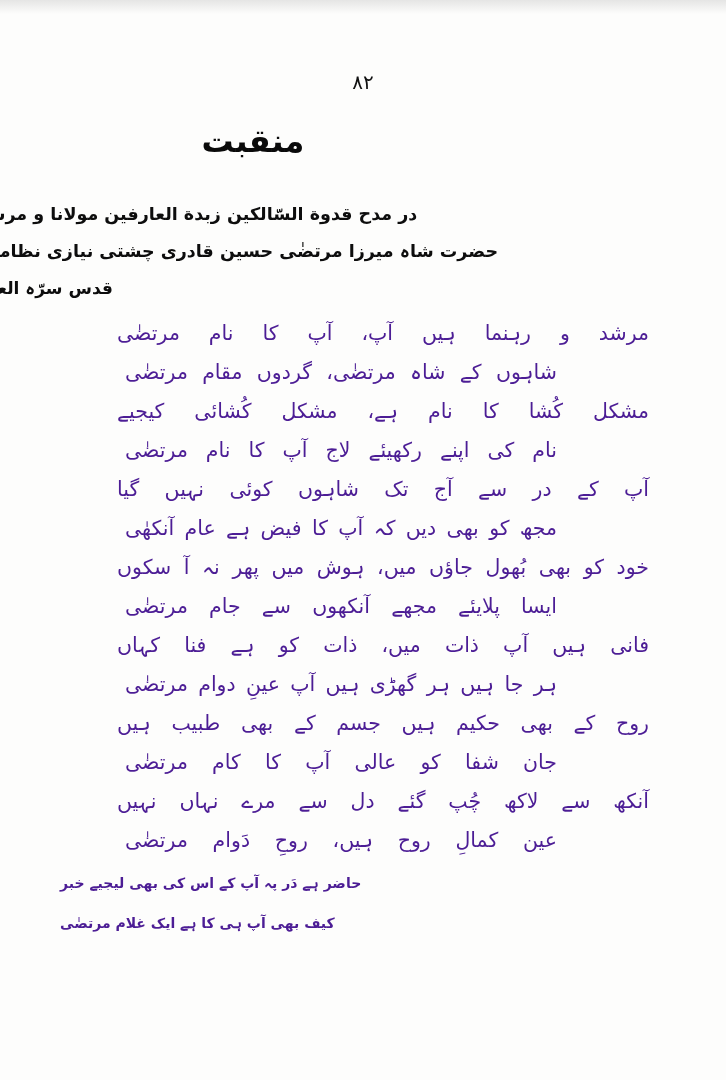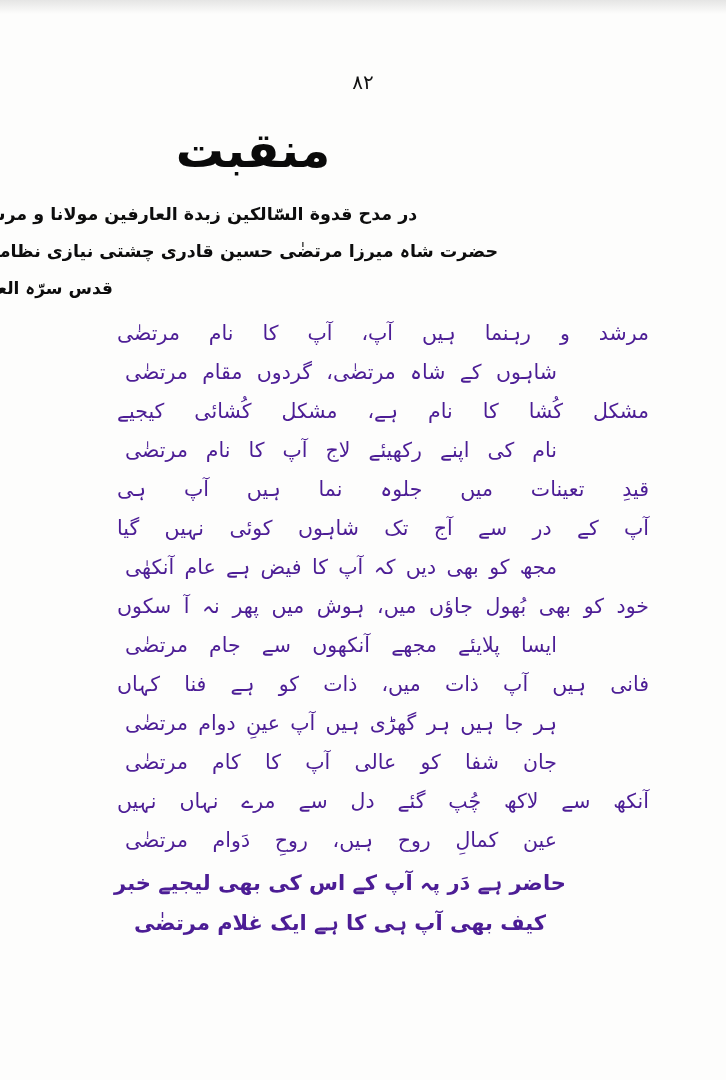--- a/index.html
+++ b/index.html
@@ -44,21 +44,21 @@
     position: absolute;
     top: 122px;
     left: 0;
     width: 100%;
     text-align: center;
     transform: translateX(-55px); 
   }
   .poem-title-inner {
     display: inline-block;
     transform: translateX(-55px);
-    font-size: 48px;
+    font-size: 32px;
     font-weight: bold;
     color: #0a0a0a;
   }
   .dedication {
     position: absolute;
     top: 196px;
     left: 0;
     width: 100%;
     text-align: left;
     font-weight: bold;
@@ -100,23 +100,23 @@
   .misra-b {
     width: 432px;
     margin-left: auto;
     margin-right: 98px;
     text-align: justify;
     text-align-last: justify;
     white-space: normal;
   }
   
   .final-line {
-    text-align: center;
+    text-align: left;
     width: 100%;
-    font-size: 21px;
+    font-size: 14px;
     font-weight: bold;
     line-height: 38px;
     margin-bottom: 2px;
     transform: translateX(-35px);
   }
 </style>
 </head>
 <body>
 
 <div class="page-inner">
@@ -133,27 +133,27 @@
     <div class="ded-line ded-1">در مدح قدوة السّالکین زبدة العارفین مولانا و مرشدنا</div>
     <div class="ded-line ded-2">حضرت شاہ میرزا مرتضٰی حسین قادری چشتی نیازی نظامی</div>
     <div class="ded-line ded-3">قدس سرّہ العزیز</div>
   </div>
 
   <div class="verses">
     <div class="verse-line misra-a">مرشد و رہنما ہیں آپ، آپ کا نام مرتضٰی</div>
     <div class="verse-line misra-b">شاہوں کے شاہ مرتضٰی، گردوں مقام مرتضٰی</div>
     <div class="verse-line misra-a">مشکل کُشا کا نام ہے، مشکل کُشائی کیجیے</div>
     <div class="verse-line misra-b">نام کی اپنے رکھیئے لاج آپ کا نام مرتضٰی</div>
-    <div class="verse-line misra-a">قیدِ تعینات میں جلوہ نما ہیں آپ ہی</div>
     <div class="verse-line misra-a">آپ کے در سے آج تک شاہوں کوئی نہیں گیا</div>
     <div class="verse-line misra-b">مجھ کو بھی دیں کہ آپ کا فیض ہے عام آنکھٰی</div>
     <div class="verse-line misra-a">خود کو بھی بُھول جاؤں میں، ہوش میں پھر نہ آ سکوں</div>
     <div class="verse-line misra-b">ایسا پلایئے مجھے آنکھوں سے جام مرتضٰی</div>
     <div class="verse-line misra-a">فانی ہیں آپ ذات میں، ذات کو ہے فنا کہاں</div>
     <div class="verse-line misra-b">ہر جا ہیں ہر گھڑی ہیں آپ عینِ دوام مرتضٰی</div>
+    <div class="verse-line misra-a">روح کے بھی حکیم ہیں جسم کے بھی طبیب ہیں</div>
     <div class="verse-line misra-b">جان شفا کو عالی آپ کا کام مرتضٰی</div>
     <div class="verse-line misra-a">آنکھ سے لاکھ چُپ گئے دل سے مرے نہاں نہیں</div>
     <div class="verse-line misra-b">عین کمالِ روح ہیں، روحِ دَوام مرتضٰی</div>
     <div class="verse-line final-line">حاضر ہے دَر پہ آپ کے اس کی بھی لیجیے خبر</div>
     <div class="verse-line final-line">کیف بھی آپ ہی کا ہے ایک غلام مرتضٰی</div>
   </div>
 
 </div>
 
 </body></html>

